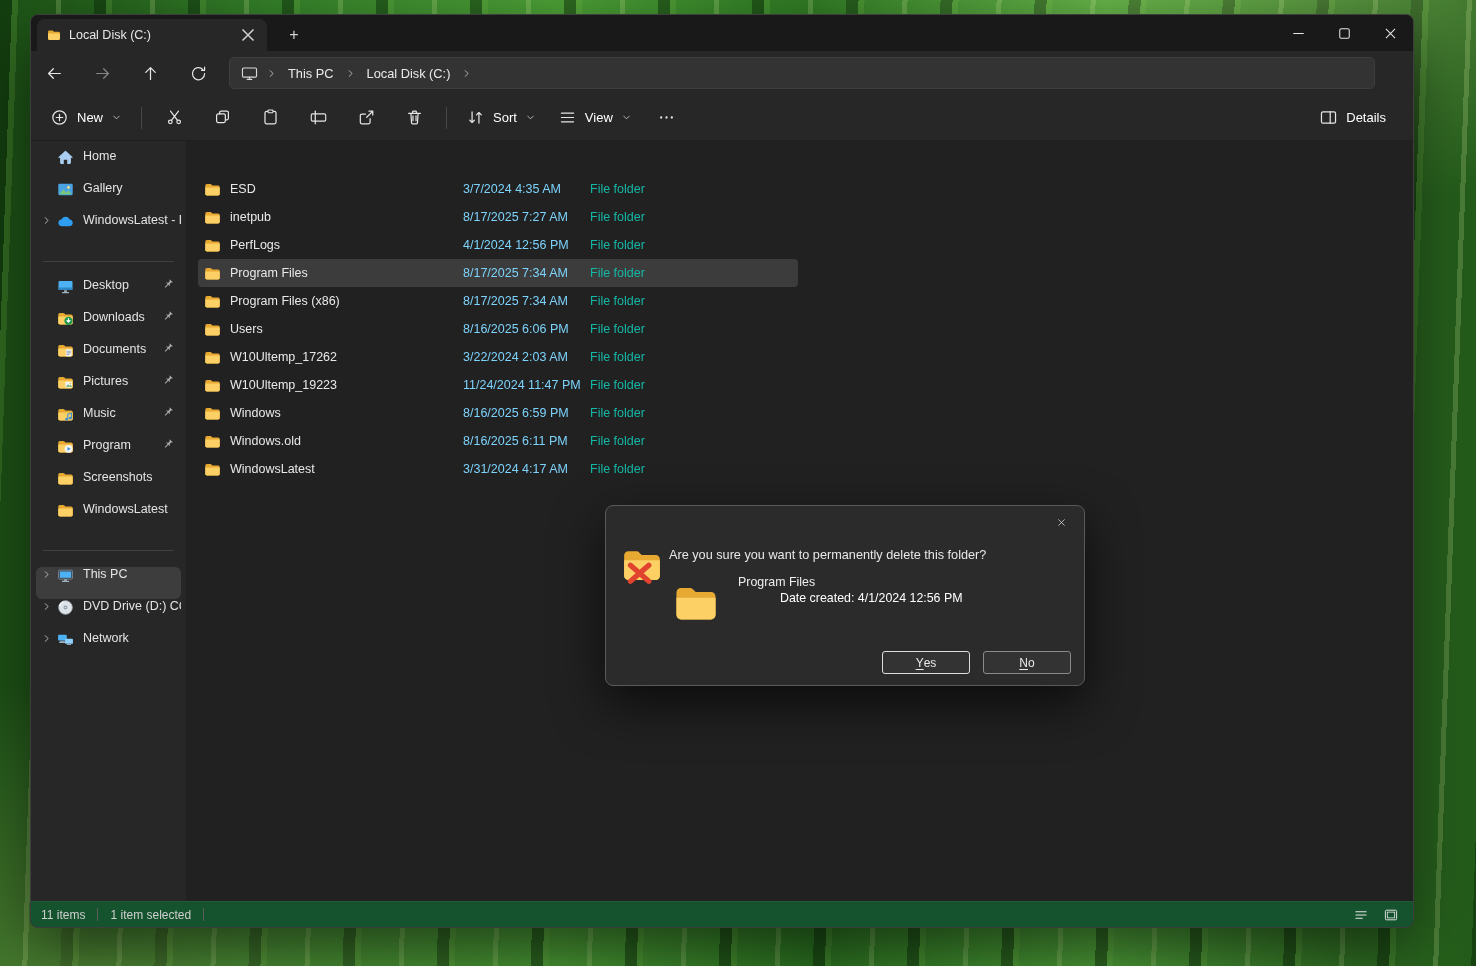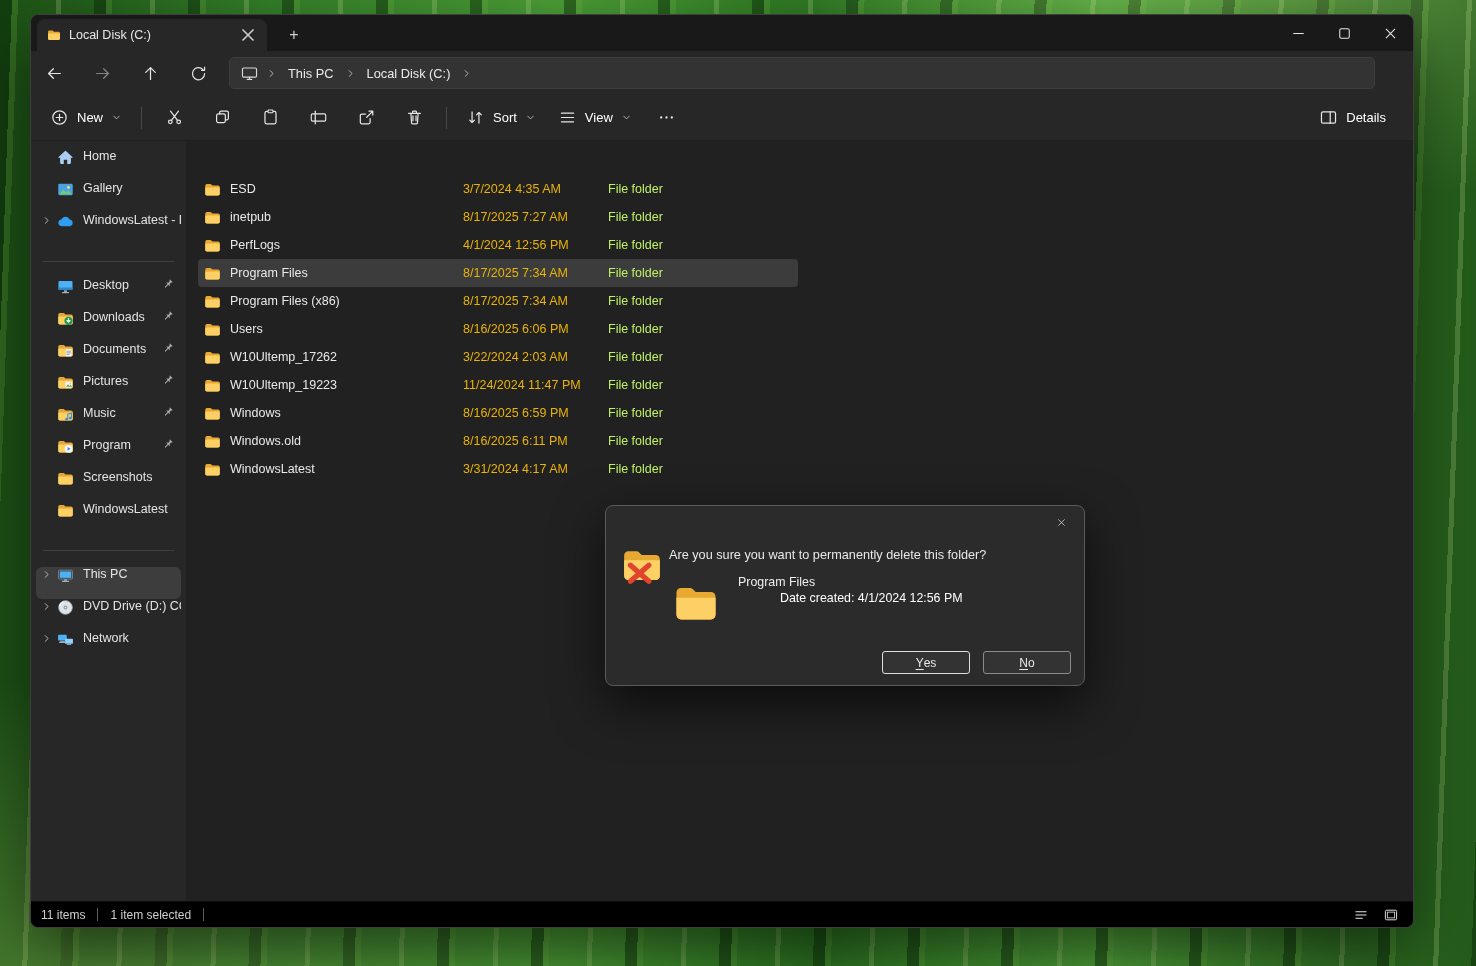--- a/index.html
+++ b/index.html
@@ -77,25 +77,25 @@
   .fh{position:relative;height:30px;margin-left:12px;border-bottom:1px solid rgba(255,255,255,.07);}
   .fh .hcell{position:absolute;top:8px;font-size:12.3px;color:#d2d2d2;white-space:nowrap;}
   .h-name{left:18px;} .h-date{left:265px;} .h-type{left:410px;} .h-size{left:530px;}
   .hsep{position:absolute;top:8px;width:1px;height:15px;background:#424242;}
   .fa-caret{position:absolute;left:128px;top:-1px;width:12px;height:10px;}
   .rows{position:absolute;left:0;top:34px;right:0;bottom:0;}
   .frow{position:relative;height:28px;margin-left:12px;width:600px;border-radius:4px;}
   .frow.selected{background:#3c3c3c;}
   .frow .cell{position:absolute;top:0;height:28px;display:flex;align-items:center;font-size:12.5px;white-space:nowrap;}
   .c-name{left:6px;gap:9px;color:#e9e9e9;}
-  .c-date{left:265px;color:#eab308;}
-  .c-type{left:410px;color:#bef264;}
+  .c-date{left:265px;color:#7dd3fc;}
+  .c-type{left:392px;color:#14b8a6;}
 
   
-  .statusbar{position:absolute;left:0;bottom:0;right:0;height:26px;background:#000000;
+  .statusbar{position:absolute;left:0;bottom:0;right:0;height:26px;background:#14532d;
     display:flex;align-items:center;padding:0 10px;gap:12px;font-size:12px;color:#cfcfcf;
     border-top:1px solid rgba(255,255,255,.05);}
   .st-sep{width:1px;height:13px;background:#5c5c5c;}
   .st-right{margin-left:auto;display:flex;gap:6px;}
   .st-vbtn{width:24px;height:20px;display:flex;align-items:center;justify-content:center;border-radius:4px;}
   .st-vbtn .ic{width:16px;height:16px;}
 
   
   .dialog{position:absolute;left:605px;top:505px;width:480px;height:181px;background:#2b2b2b;
     border:1px solid #5a5a5a;border-radius:8px;box-shadow:0 18px 50px rgba(0,0,0,.65);color:#e8e8e8;}

